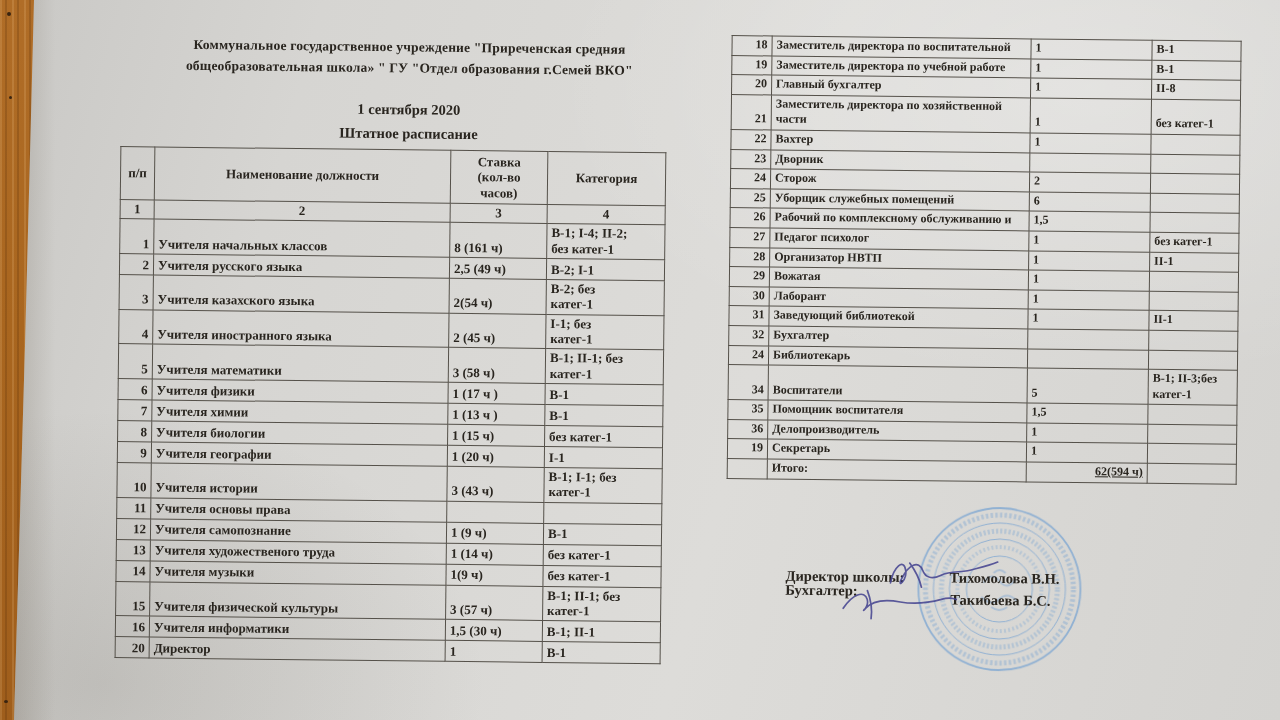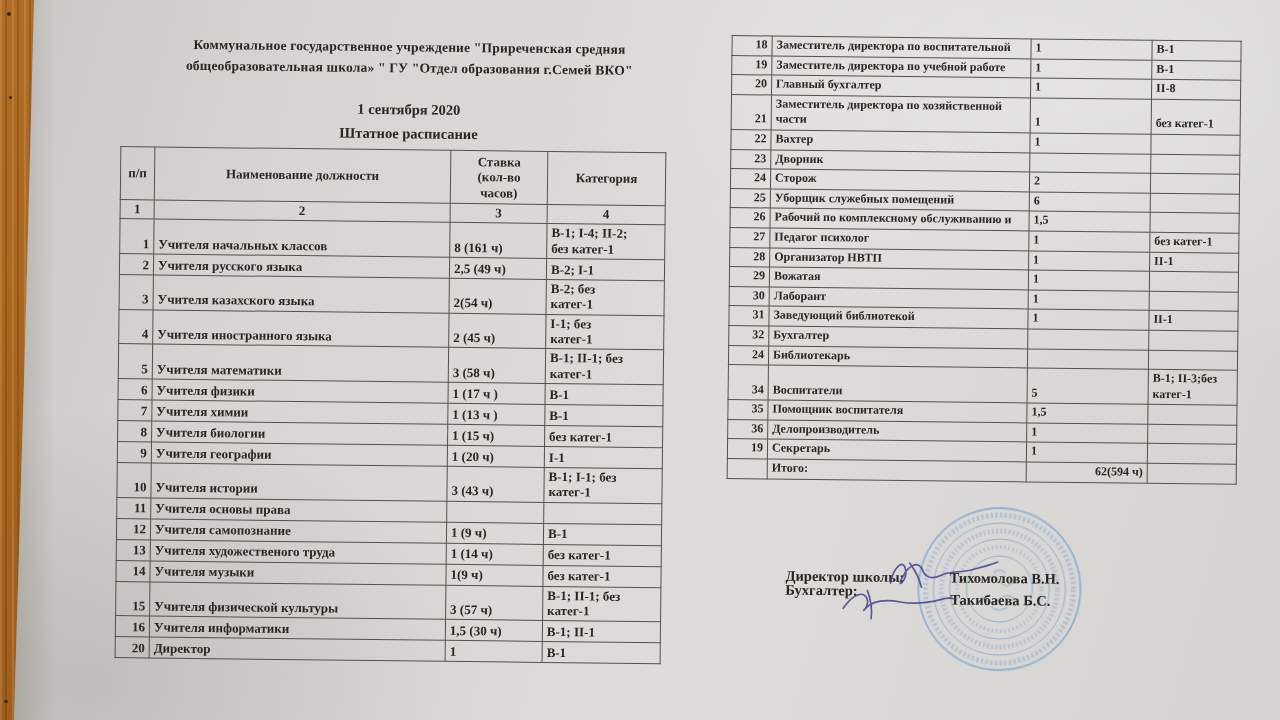--- a/index.html
+++ b/index.html
@@ -33,21 +33,21 @@
   table{border-collapse:collapse;table-layout:fixed;font-weight:bold;color:#29251f;}
   td,th{border:1px solid #55514a;padding:1px 4px 2px;vertical-align:bottom;overflow:hidden;}
   .tbl-left{position:absolute;left:118px;top:152px;width:545px;font-size:13px;line-height:1.18;}
   .tbl-right{position:absolute;left:728px;top:34px;width:509px;font-size:12px;line-height:1.3;}
   .tbl-left td{height:17px;}
   .tbl-right td{height:15px;}
   .tbl-left th{vertical-align:middle;text-align:center;white-space:pre-line;height:auto;padding:3px 2px;font-size:13px;}
   .numrow td{text-align:center;vertical-align:middle;height:14px;}
   .cell-num{text-align:right;}
   .cell-cat,.cell-stv,.cell-name{white-space:pre-line;}
-  .total-row .cell-stv{text-align:right;}
+  .total-row .cell-stv{text-align:right;text-decoration:underline;}
   .sig-block{position:absolute;font-weight:bold;font-size:14.5px;}
   .seal-wrap{position:absolute;left:916px;top:499px;width:172px;height:172px;opacity:.68;filter:blur(.4px);}
   .names{z-index:3;}
   .ink{z-index:4;}
 </style>
 </head>
 <body>
 
 <div class="speck" style="left:7px;top:12px;width:4px;height:4px;"></div>
 <div class="speck" style="left:9px;top:96px;width:3px;height:3px;"></div>

